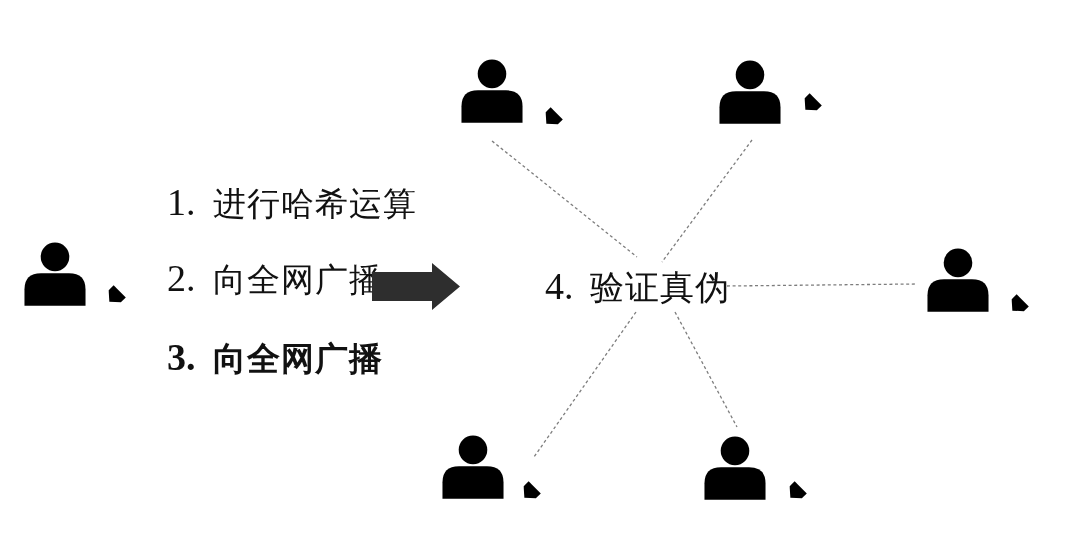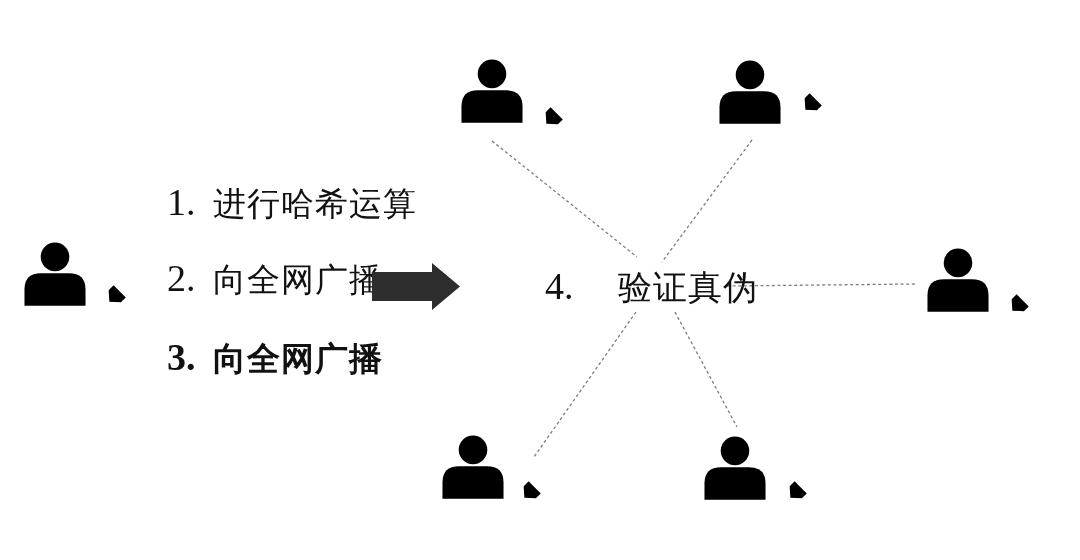--- a/index.html
+++ b/index.html
@@ -26,21 +26,21 @@
   .step{position:absolute; left:167px; white-space:nowrap; color:var(--text); line-height:40px;}
   .step-1{top:182px;} .step-2{top:258px;} .step-3{top:337px;font-weight:bold;}
   .num{
     display:inline-block; width:46px; font-family:"Liberation Serif","DejaVu Serif",serif;
     font-size:38px; color:var(--text);
   }
   .txt{font-size:33px; color:var(--text); letter-spacing:1px;}
   
   .center-label{position:absolute; left:545px; top:266px; white-space:nowrap; line-height:40px;}
   .center-label .num{width:45px;}
-  .center-label .txt{font-size:34px;margin-left:28px;}
+  .center-label .txt{font-size:34px;}
   
   .arrow{position:absolute; left:372px; top:263px; width:88px; height:47px; display:block;}
   .arrow polygon{fill:var(--arrow);}
   .defs{position:absolute; width:0; height:0; overflow:hidden;}
 </style>
 </head>
 <body>
 
 <svg class="defs" aria-hidden="true">
   <defs>

